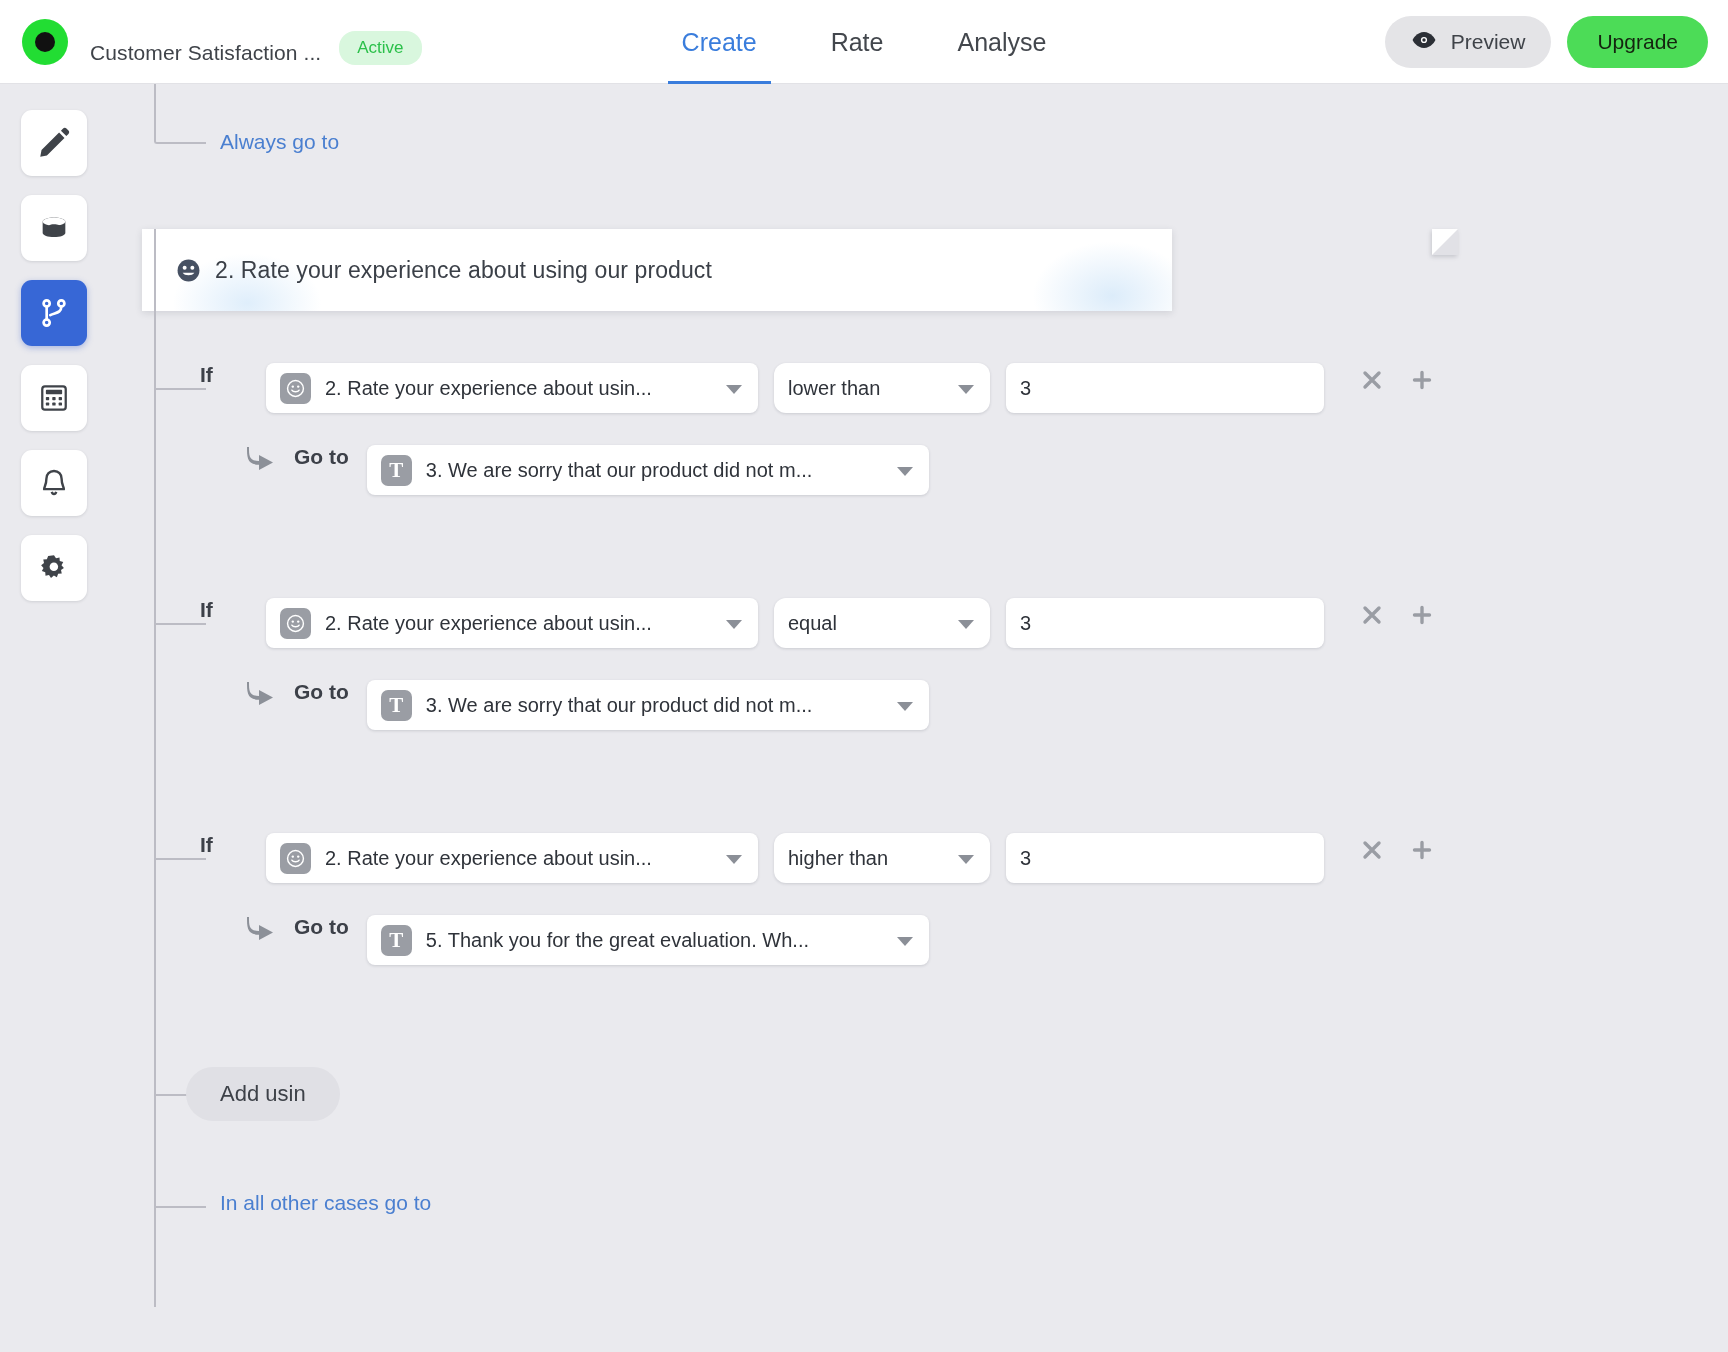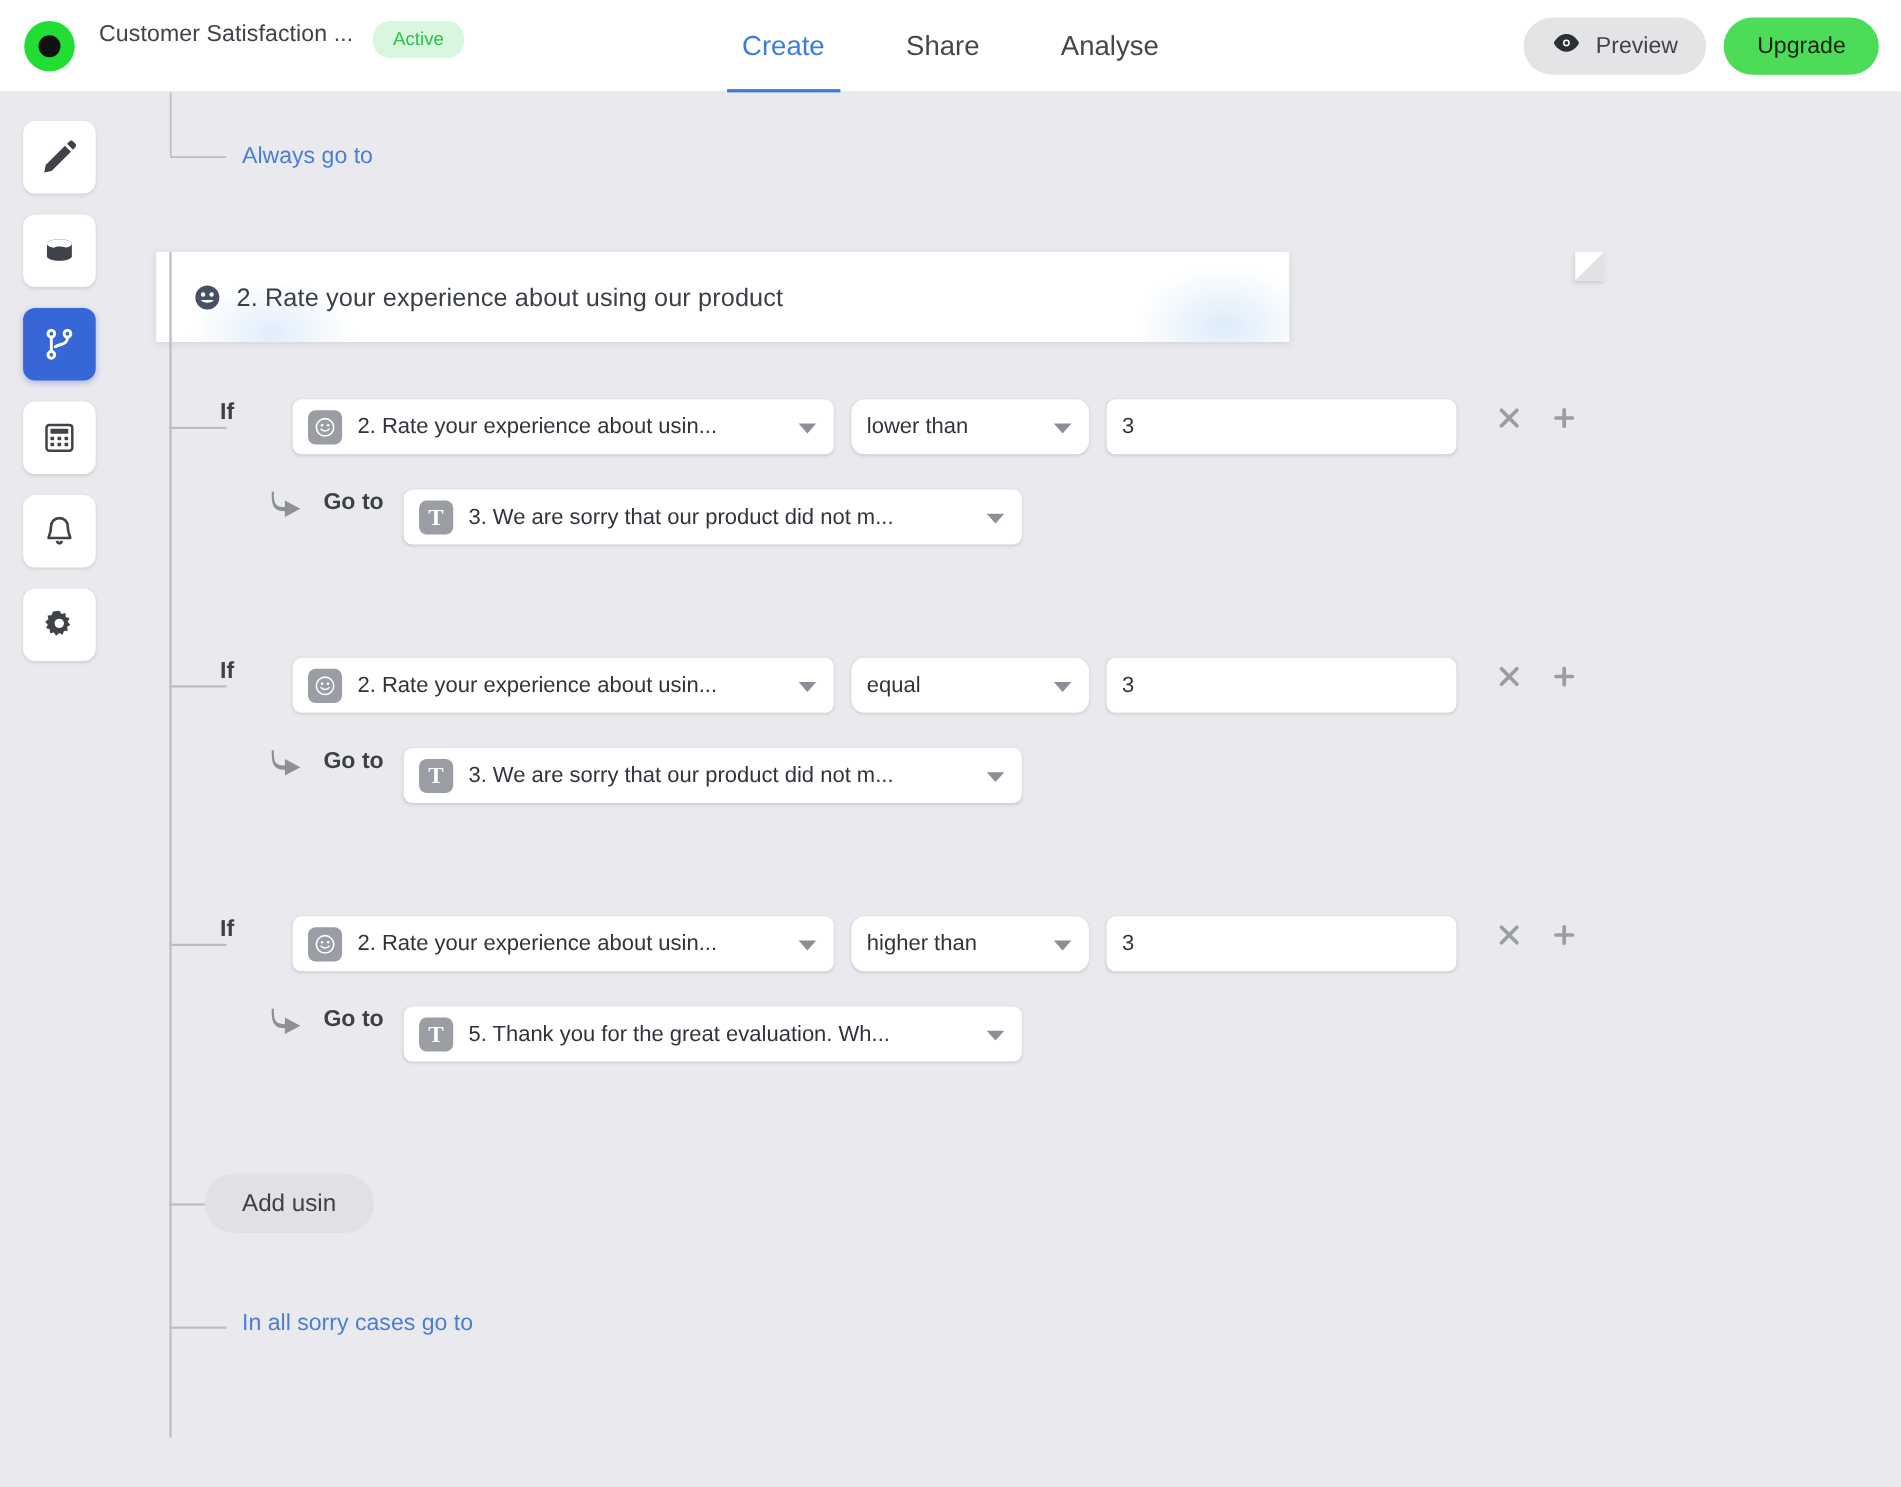--- a/index.html
+++ b/index.html
@@ -12,21 +12,21 @@
 
   
   .topbar {
     position: absolute; top: 0; left: 0;
     width: 1728px; height: 84px;
     background: #ffffff;
     display: flex; align-items: center;
     border-bottom: 1px solid #e2e2e6;
     z-index: 40;
   }
-  .brand { display: flex; align-items: flex-start; padding-left: 22px; }
+  .brand { display: flex; align-items: flex-end; padding-left: 22px; }
   .logo-dot {
     width: 46px; height: 46px; border-radius: 50%;
     background: #22dd33;
     display: flex; align-items: center; justify-content: center;
     flex: 0 0 auto;
   }
   .logo-dot i { width: 20px; height: 20px; border-radius: 50%; background: #111; display:block; }
   .survey-title {
     margin-left: 22px;
     font-size: 21px; color: #3f4349; letter-spacing: .1px;
@@ -211,21 +211,21 @@
   <div class="brand">
     <span class="logo-dot">
         <i></i>
       </span>
     <span class="survey-title">Customer Satisfaction ...</span>
     <span class="status-pill">Active</span>
   </div>
 
   <nav class="nav">
     <div class="nav-tab active">Create</div>
-    <div class="nav-tab">Share</div>
+    <div class="nav-tab">Rate</div>
     <div class="nav-tab">Analyse</div>
   </nav>
 
   <div class="topbar-actions">
     <button class="btn-preview">
       <span>
         <svg width="26" height="18" viewBox="0 0 26 18">
           <path d="M13 1C6 1 1.6 8.2 1.6 9S6 17 13 17s11.4-7.2 11.4-8S20 1 13 1z" fill="#2b2f36"></path>
           <circle cx="13" cy="9" r="3.1" fill="#ffffff"></circle>
           <circle cx="13" cy="9" r="1.7" fill="#2b2f36"></circle>
@@ -484,15 +484,15 @@
       <span class="badge t">T</span>
       <span>5. Thank you for the great evaluation. Wh...</span>
       <span class="caret"></span>
     </div>
   </div>
 
   <div class="stub" style="left:46px; top:1010px;"></div>
   <button class="add-rule" style="left:78px; top:983px;">Add usin</button>
 
   <div class="stub" style="left:46px; top:1122px;"></div>
-  <div class="link-text" style="left:112px; top:1107px;">In all sorry cases go to</div>
+  <div class="link-text" style="left:112px; top:1107px;">In all other cases go to</div>
 
 </div>
 
 </body></html>

